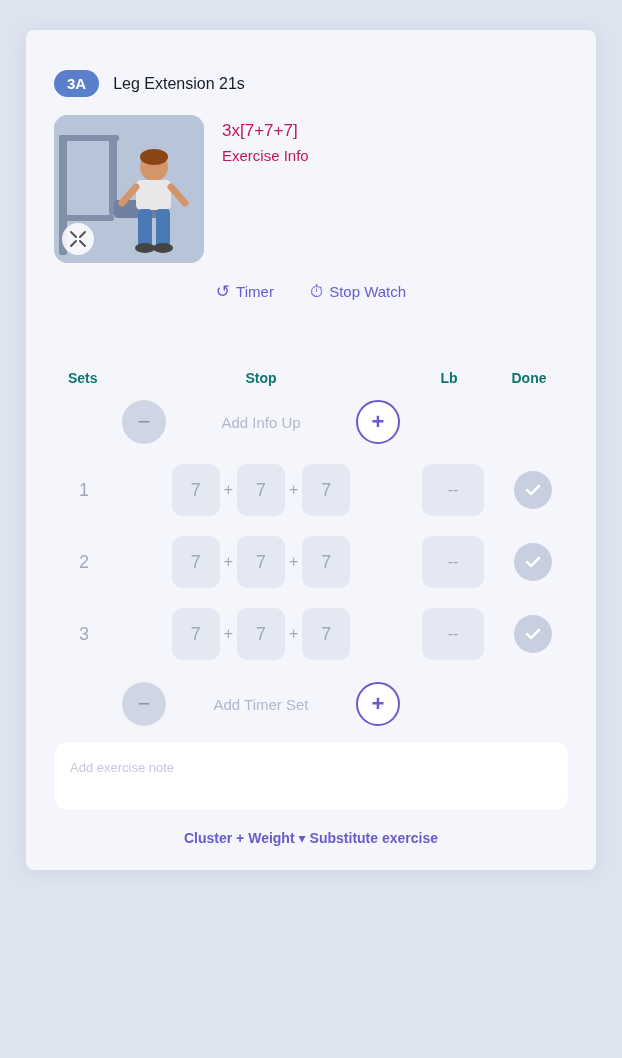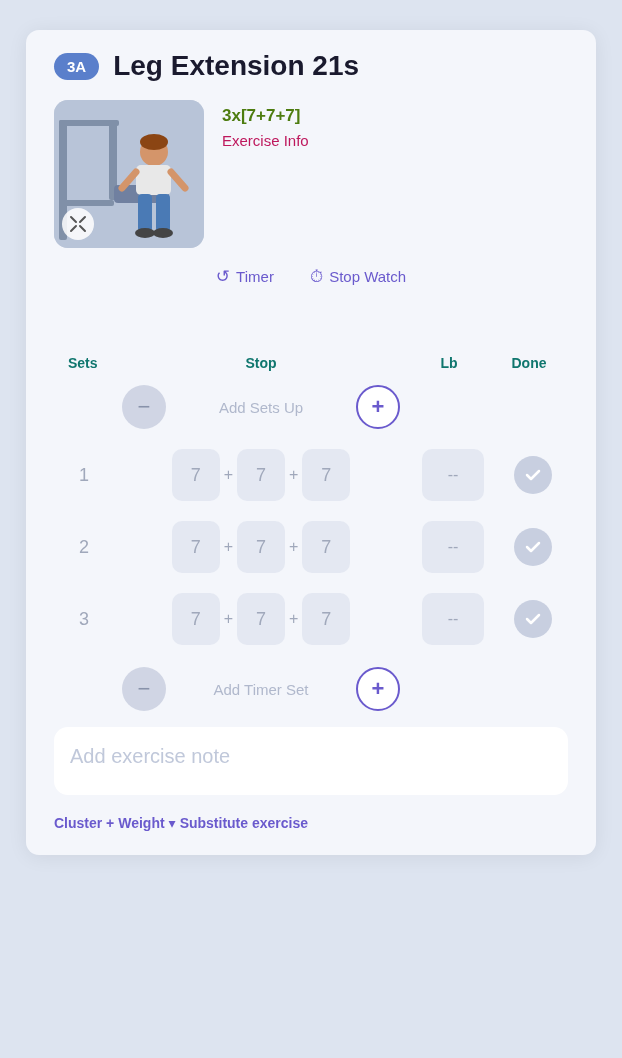--- a/index.html
+++ b/index.html
@@ -7,45 +7,45 @@
       background: #dde4f0;
       display: flex;
       justify-content: center;
       align-items: flex-start;
       min-height: 1058px;
       font-family: -apple-system, BlinkMacSystemFont, 'Segoe UI', sans-serif;
       padding: 30px 0;
     }
     .card {
       background: #f4f6fb;
-      border-radius: 13px;
+      border-radius: 8px;
       width: 570px;
-      padding: 20px 28px 24px 28px;
+      padding: 40px 28px 24px 28px;
       box-shadow: 0 2px 20px rgba(0,0,0,0.07);
     }
 
     
     .header {
       display: flex;
       align-items: center;
       gap: 14px;
       margin-bottom: 18px;
     }
     .badge {
       background: #5a7fcb;
       color: white;
       border-radius: 50px;
       padding: 5px 13px;
       font-size: 15px;
       font-weight: 700;
       white-space: nowrap;
     }
     .exercise-title {
-      font-size: 28px;
-      font-weight: 700;
+      font-size: 16px;
+      font-weight: 400;
       color: #1a1a2e;
     }
 
     
     .exercise-info-row {
       display: flex;
       align-items: flex-start;
       gap: 18px;
       margin-bottom: 18px;
     }
@@ -73,22 +73,22 @@
     }
     .exercise-meta {
       display: flex;
       flex-direction: column;
       justify-content: flex-start;
       padding-top: 6px;
       gap: 6px;
     }
     .rep-scheme {
       font-size: 17px;
-      font-weight: 700;
-      color: #4d7c0f;
+      font-weight: 400;
+      color: #be185d;
     }
     .exercise-info-link {
       color: #be185d;
       font-size: 15px;
       font-weight: 500;
       cursor: pointer;
       text-decoration: none;
     }
 
     
@@ -255,33 +255,33 @@
     
     .note-input-wrap {
       margin: 10px 0 16px 0;
     }
     .note-input {
       width: 100%;
       background: white;
       border: none;
       border-radius: 14px;
       padding: 18px 16px;
-      font-size: 20px;
+      font-size: 13px;
       color: #c0c8da;
       outline: none;
       resize: none;
       height: 68px;
       font-family: inherit;
     }
     .note-input::placeholder { color: #c0c8da; }
 
     
     .footer-links {
       display: flex;
-      justify-content: flex-start;
+      justify-content: center;
       align-items: center;
       gap: 4px;
       margin-top: 4px;
     }
     .footer-link {
       color: #6a5acd;
       font-size: 14px;
       font-weight: 600;
       cursor: pointer;
       text-decoration: none;
@@ -359,21 +359,21 @@
     <div class="col-header sets">Sets</div>
     <div class="col-header">Stop</div>
     <div class="col-header">Lb</div>
     <div class="col-header">Done</div>
   </div>
 
   <div class="warm-up-row">
     <div></div>
     <div style="display:flex;align-items:center;justify-content:space-between;padding:0 8px;">
       <button class="circle-btn-minus">−</button>
-      <span class="add-label" style="flex:1;text-align:center;">Add Sets Up</span>
+      <span class="add-label" style="flex:1;text-align:center;">Add Info Up</span>
       <button class="circle-btn-plus">+</button>
     </div>
     <div></div>
     <div></div>
   </div>
 
   <div class="set-row">
     <div class="set-num">1</div>
     <div class="reps-group">
       <div class="rep-box">7</div>

